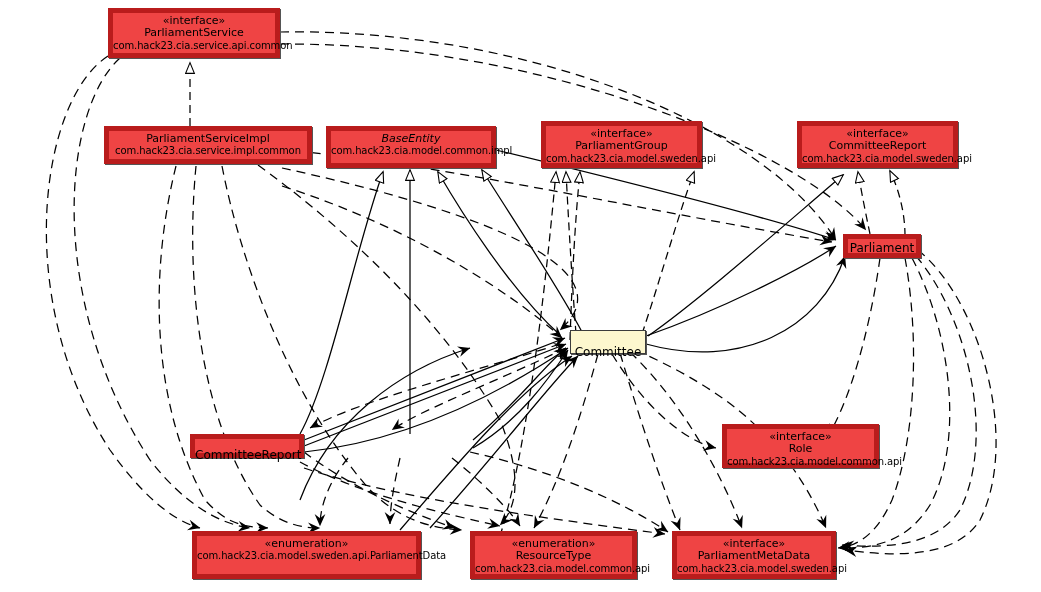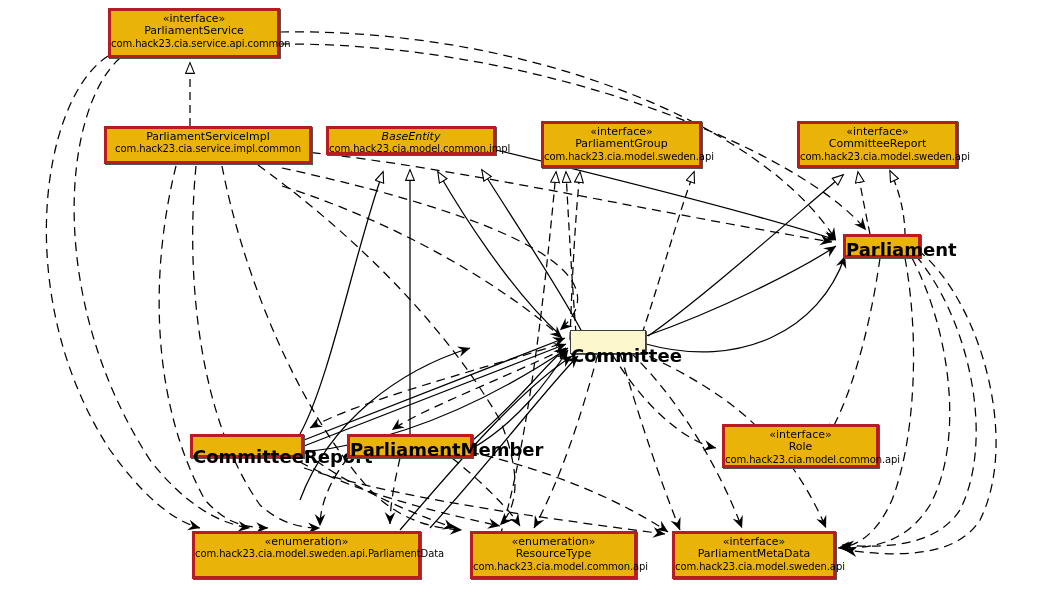--- a/index.html
+++ b/index.html
@@ -21,22 +21,22 @@
     position: absolute;
     left: 0;
     top: 0;
     width: 1041px;
     height: 592px;
     pointer-events: none;
   }
   .node {
     position: absolute;
     box-sizing: border-box;
-    border: 3px solid #b91c1c;
-    background: #eab308;
+    border: 5px solid #b91c1c;
+    background: #ef4444;
     text-align: center;
     color: #000000;
     line-height: 1.12;
     padding-top: 2px;
     box-shadow: 1px 1px 0 0 #555;
   }
   .node.highlight {
     background: #fdf7ce;
     border: 1px solid #3c3c3c;
   }
@@ -51,23 +51,22 @@
   }
   .nname.italic {
     font-style: italic;
   }
   .npkg {
     display: block;
     font-size: 10px;
     letter-spacing: -0.1px;
   }
   .node.simple .nname {
-    font-size: 18px;
+    font-size: 12px;
     padding: 3px 0 2px 0;
-    font-weight: bold;
   }
 </style>
 </head>
 <body>
 
 <div id="diagram-root">
 
   <svg id="edge-layer" viewBox="0 0 1041 592" width="1041" height="592" xmlns="http://www.w3.org/2000/svg">
     <defs>
       <marker id="hollowTri" markerWidth="13" markerHeight="13" refX="11.2" refY="5" orient="auto" markerUnits="userSpaceOnUse">
@@ -151,21 +150,21 @@
     <span class="stereo">«interface»</span>
     <span class="nname">ParliamentService</span>
     <span class="npkg">com.hack23.cia.service.api.common</span>
   </div>
 
   <div class="node" style="left:104px;top:126px;width:208px;height:38px;">
     <span class="nname">ParliamentServiceImpl</span>
     <span class="npkg">com.hack23.cia.service.impl.common</span>
   </div>
 
-  <div class="node" style="left:326px;top:126px;width:170px;height:29px;">
+  <div class="node" style="left:326px;top:126px;width:170px;height:42px;">
     <span class="nname italic">BaseEntity</span>
     <span class="npkg">com.hack23.cia.model.common.impl</span>
   </div>
 
   <div class="node" style="left:541px;top:121px;width:161px;height:47px;">
     <span class="stereo">«interface»</span>
     <span class="nname">ParliamentGroup</span>
     <span class="npkg">com.hack23.cia.model.sweden.api</span>
   </div>
 
@@ -186,23 +185,20 @@
   <div class="node" style="left:722px;top:424px;width:157px;height:44px;">
     <span class="stereo">«interface»</span>
     <span class="nname">Role</span>
     <span class="npkg">com.hack23.cia.model.common.api</span>
   </div>
 
   <div class="node simple" style="left:190px;top:434px;width:114px;height:24px;padding-top:7px;">
     <span class="nname">CommitteeReport</span>
   </div>
 
-  <div class="node simple" style="left:347px;top:434px;width:126px;height:24px;padding-top:0;">
-    <span class="nname">ParliamentMember</span>
-  </div>
 
   <div class="node" style="left:192px;top:531px;width:229px;height:48px;">
     <span class="stereo">«enumeration»</span>
     <span class="npkg">com.hack23.cia.model.sweden.api.ParliamentData</span>
   </div>
 
   <div class="node" style="left:470px;top:531px;width:167px;height:48px;">
     <span class="stereo">«enumeration»</span>
     <span class="nname">ResourceType</span>
     <span class="npkg">com.hack23.cia.model.common.api</span>

